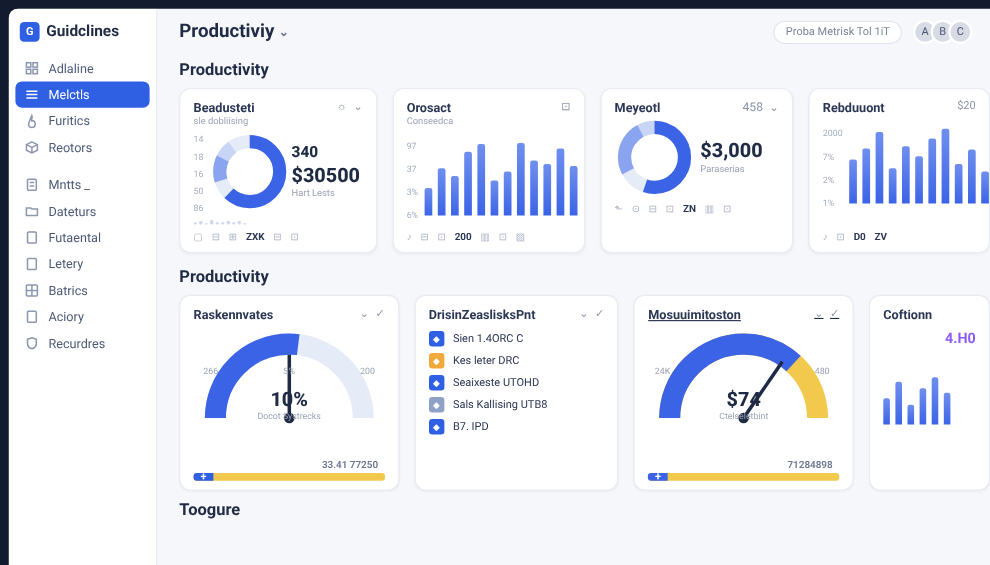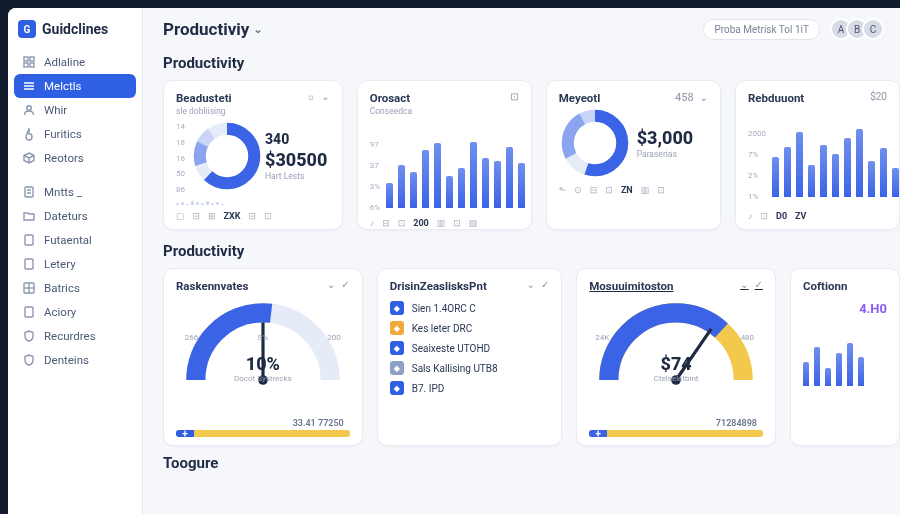--- a/index.html
+++ b/index.html
@@ -37,21 +37,21 @@
   
   .c-top { height:150px; }
   .c1 { width:200px;justify-content:space-between; } .c2 { width:175px; } .c3 { width:195px; } .c4 { width:165px; }
   .yaxis { display:flex; flex-direction:column; justify-content:space-between; font-size:8px; color:#a5adc0; height:72px; margin-top:4px;}
   .donut-wrap { display:flex; gap:6px; align-items:center; margin-top:2px; }
   .donut { width:72px; height:72px; }
   .mini-bars { display:flex; align-items:flex-end; gap:2px; height:18px; margin-top:6px; }
   .mini-bars span { width:3px; background:#cfd8ef; border-radius:1px; }
   .footer-icons { display:flex; gap:8px; align-items:center; margin-top:6px; font-size:9px; color:#aab1c4; }
   .footer-icons .tick { font-weight:700; color:#2a3654; }
-  .bars-area { display:flex; gap:6px; align-items:stretch; margin-top:20px; flex:1; }
+  .bars-area { display:flex; gap:6px; align-items:stretch; margin-top:8px; flex:1; }
   .bars { display:flex; align-items:flex-end; gap:5px; height:72px; flex:1;}
   .bars span { width:7px; border-radius:2px 2px 0 0; background:linear-gradient(#6f8fee,#3b63e6); }
   
   .row2 { margin-top:6px; }
   .c-bot { height:178px; }
   .cb1 { width:210px; } .cb2 { width:195px; } .cb3 { width:210px;text-decoration:underline; } .cb4 { width:115px;text-align:right; }
   .gauge { position:relative; width:160px; height:90px; margin:6px auto 0 auto; }
   .gauge svg { width:100%; height:100%; overflow:visible;}
   .gauge-center { position:absolute; left:0; right:0; top:54px; text-align:center; }
   .gauge-num { font-size:18px; font-weight:800; }
@@ -100,29 +100,20 @@
               <line x1="2" y1="4" x2="12" y2="4"></line>
               <line x1="2" y1="7" x2="12" y2="7"></line>
               <line x1="2" y1="10" x2="12" y2="10"></line>
             </g>
           </svg>
           <span class="lbl">Melctls</span>
         </div>
         <div class="nav-item">
           <svg class="ic" viewBox="0 0 14 14">
             <g class="ic-outline">
-              <circle cx="7" cy="5" r="2.3"></circle>
-              <path d="M2.5 12c0-2.5 2-4 4.5-4s4.5 1.5 4.5 4"></path>
-            </g>
-          </svg>
-          <span class="lbl">Whir</span>
-        </div>
-        <div class="nav-item">
-          <svg class="ic" viewBox="0 0 14 14">
-            <g class="ic-outline">
               <path d="M7 2c1 2-1 3 0 5 2-1 3 1 3 3a3 3 0 1 1-6 0c0-2 1-3 3-8z"></path>
             </g>
           </svg>
           <span class="lbl">Furitics</span>
         </div>
         <div class="nav-item">
           <svg class="ic" viewBox="0 0 14 14">
             <g class="ic-outline">
               <path d="M7 2l5 2.5v5L7 12 2 9.5v-5z"></path>
               <path d="M2 4.5L7 7l5-2.5M7 7v5"></path>
@@ -183,28 +174,20 @@
           </svg>
           <span class="lbl">Aciory</span>
         </div>
         <div class="nav-item">
           <svg class="ic" viewBox="0 0 14 14">
             <g class="ic-outline">
               <path d="M7 2l4 1.5V7c0 3-2 4.5-4 5-2-.5-4-2-4-5V3.5z"></path>
             </g>
           </svg>
           <span class="lbl">Recurdres</span>
-        </div>
-        <div class="nav-item">
-          <svg class="ic" viewBox="0 0 14 14">
-            <g class="ic-outline">
-              <path d="M7 2l4 1.5V7c0 3-2 4.5-4 5-2-.5-4-2-4-5V3.5z"></path>
-            </g>
-          </svg>
-          <span class="lbl">Denteins</span>
         </div>
       </div>
   </aside>
 
   <main class="main">
     <div class="topbar">
       <div class="page-title">
         <span>Productiviy</span>
         <span class="chev">⌄</span>
       </div>

